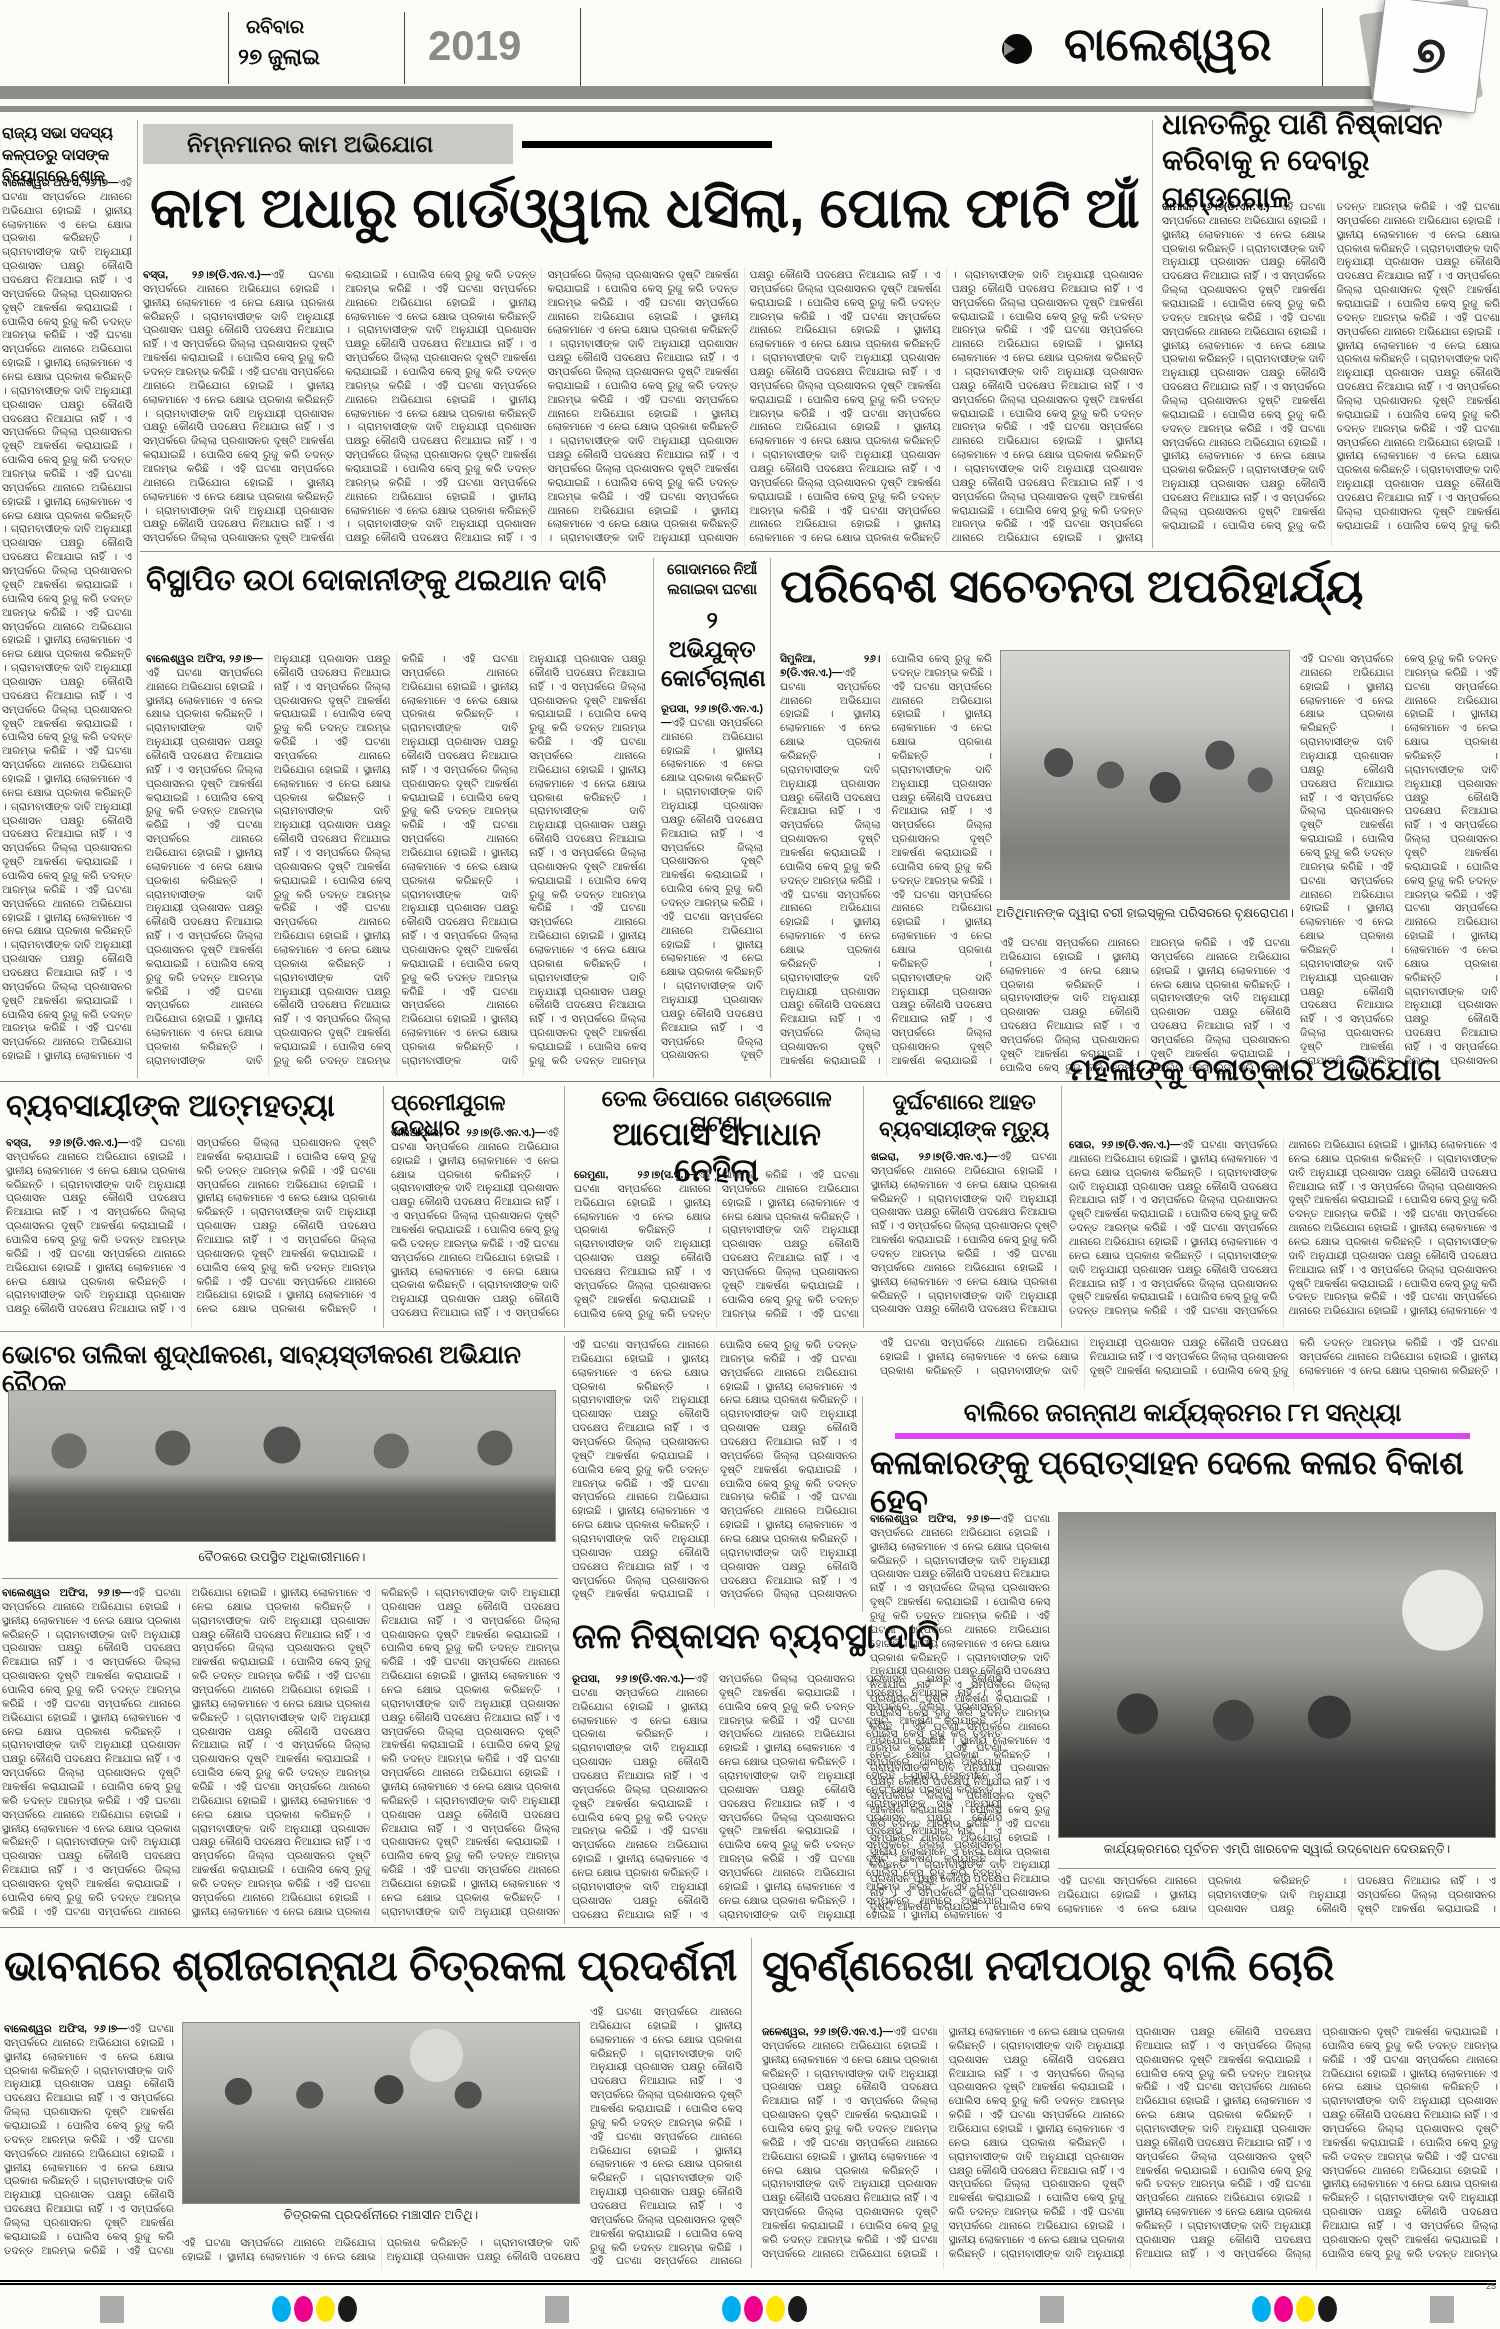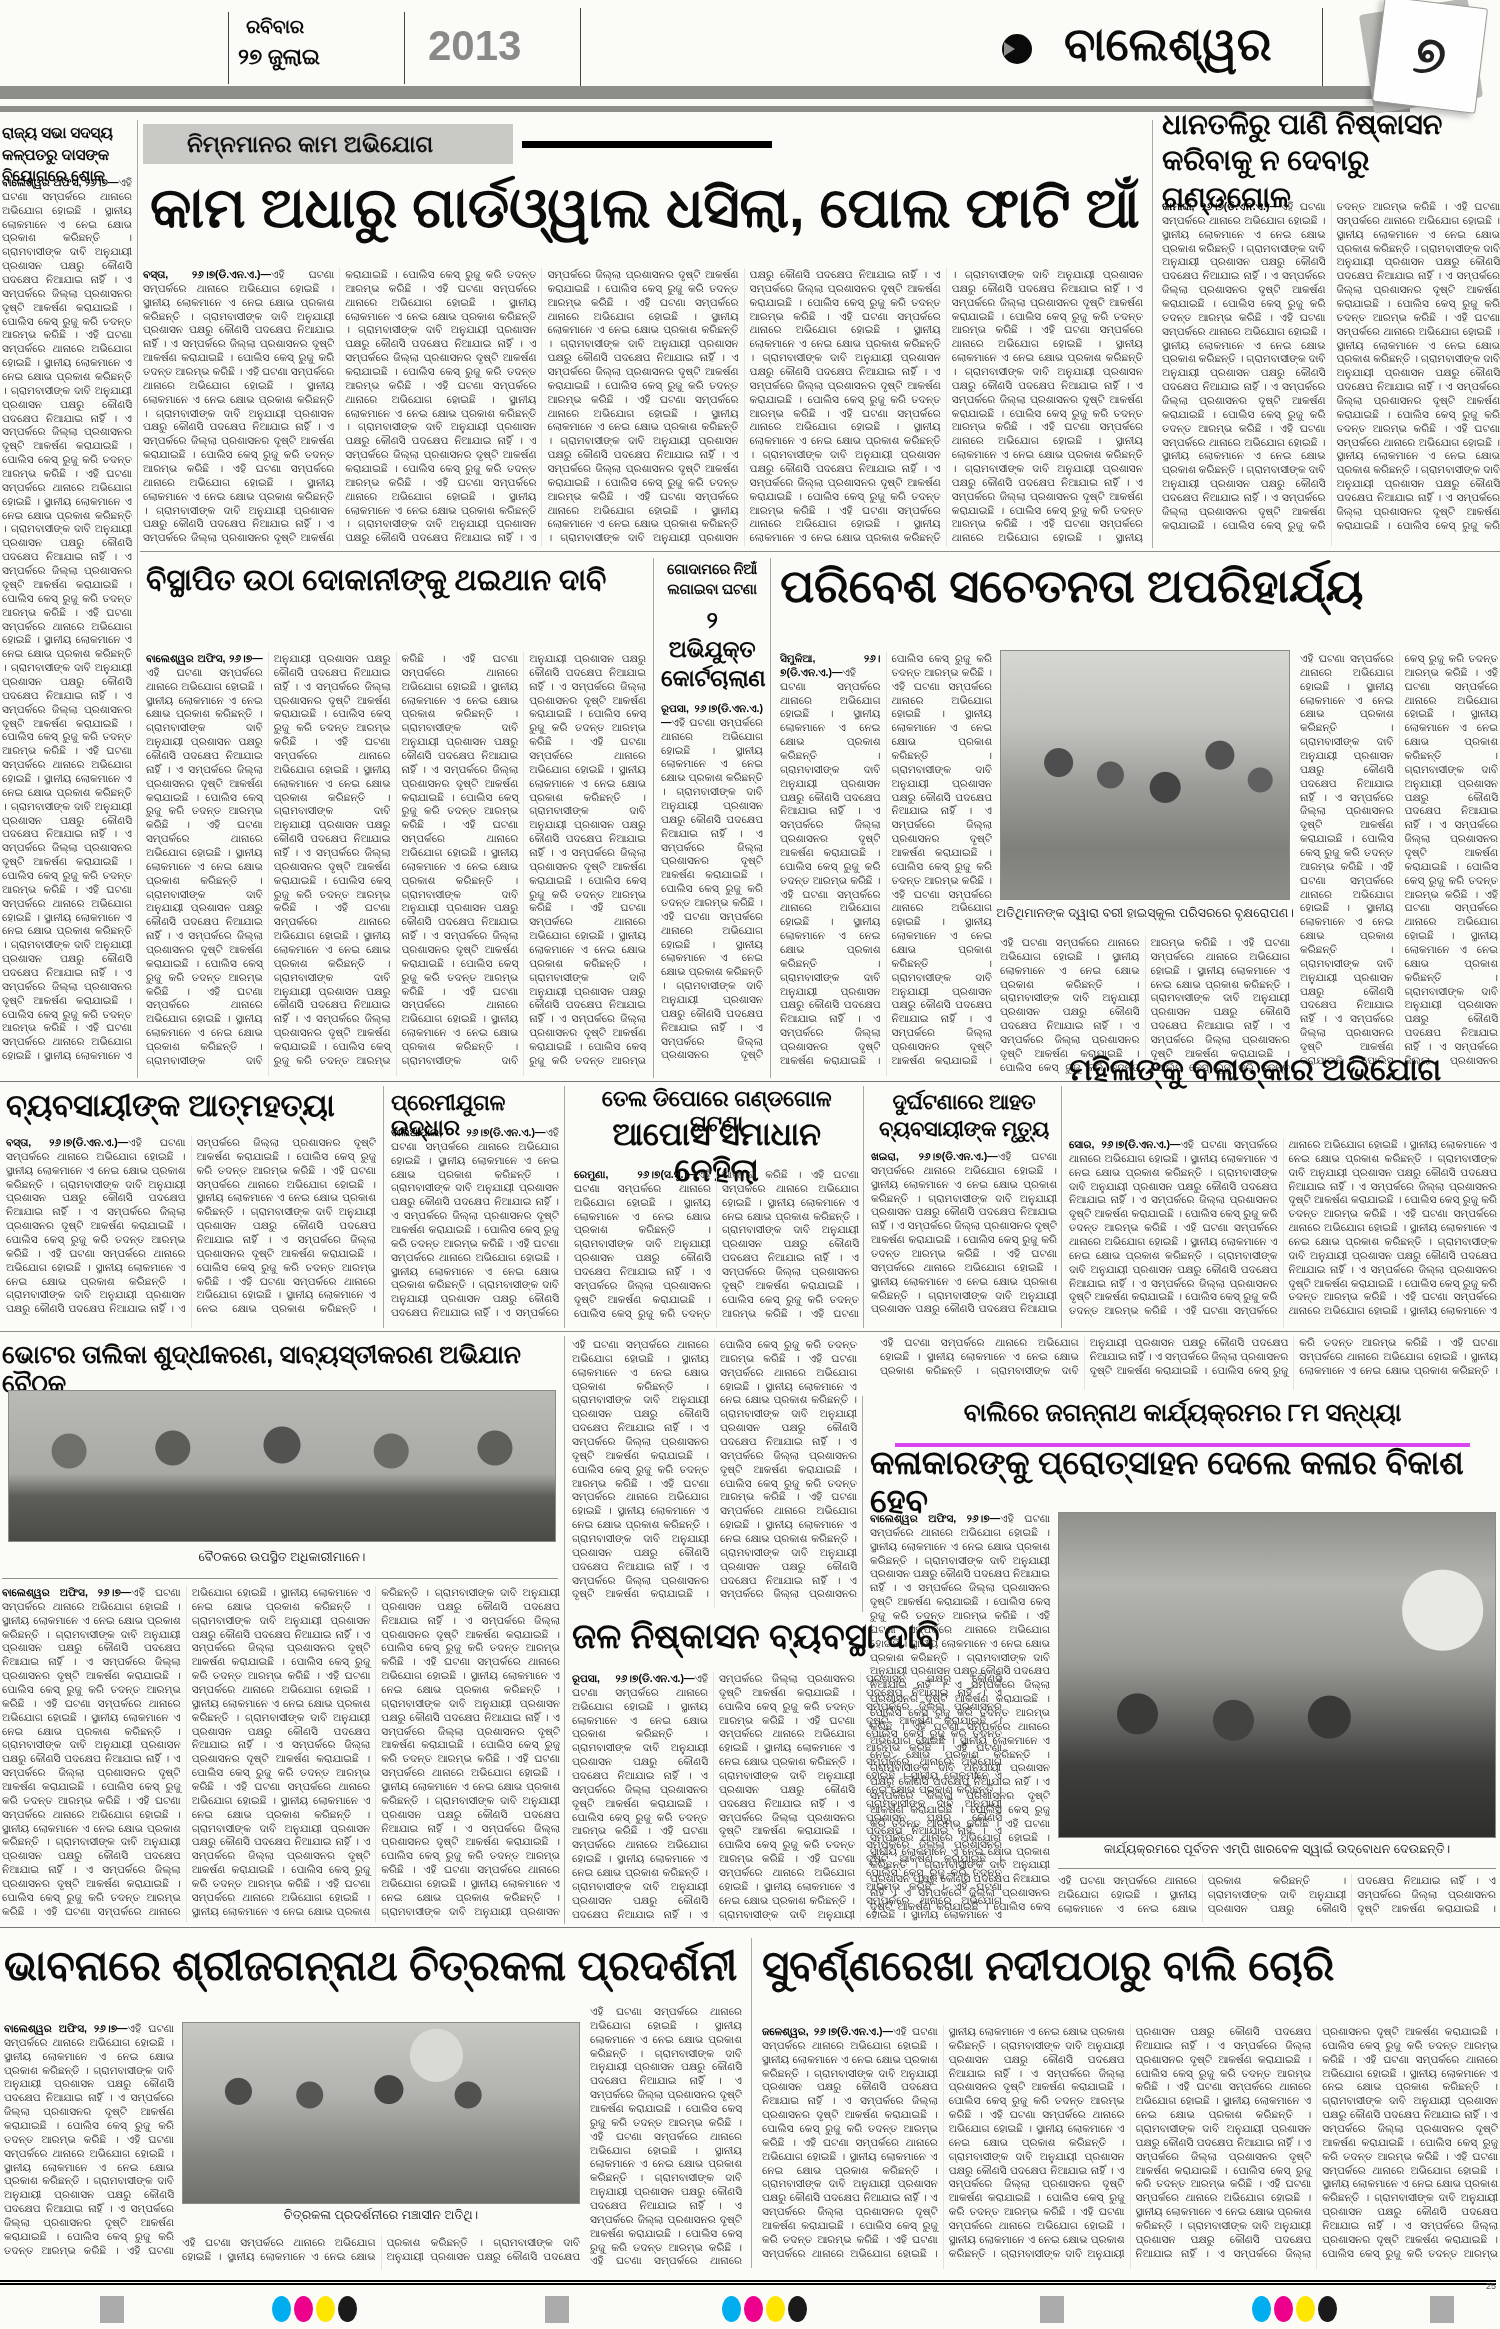--- a/index.html
+++ b/index.html
@@ -33,21 +33,21 @@
 </head>
 <body>
 
 <div class="page">
 
   
   <div class="mast-sep" style="left:228px;top:12px;height:72px"></div>
   <div class="abs hl" style="left:246px;top:16px;font-size:19px">ରବିବାର</div>
   <div class="abs hl" style="left:238px;top:44px;font-size:22px">୨୭ ଜୁଲାଇ</div>
   <div class="mast-sep" style="left:404px;top:12px;height:72px"></div>
-  <div class="abs" style="left:428px;top:22px;font-size:42px;font-weight:bold;color:#8a8a88">2013</div>
+  <div class="abs" style="left:428px;top:22px;font-size:42px;font-weight:bold;color:#8a8a88">2019</div>
   <div class="mast-sep" style="left:580px;top:8px;height:80px"></div>
   <span class="bullet abs" style="left:1002px;top:34px"></span>
   <div class="abs hl" style="left:1064px;top:18px;font-size:46px">ବାଲେଶ୍ୱର</div>
   <div class="mast-sep" style="left:1322px;top:8px;height:86px"></div>
   <div class="graybar" style="left:0;top:86px;width:1410px;height:13px"></div>
   <div class="graybar" style="left:0;top:106px;width:1410px;height:6px"></div>
   <div class="flip">
     <div class="back"></div>
     <div class="front">
       <span class="num">୭</span>
@@ -195,21 +195,21 @@
   <section>
     <h2 class="abs hl" style="left:572px;top:1616px;width:430px;font-size:35px">ଜଳ ନିଷ୍କାସନ ବ୍ୟବସ୍ଥା ଦାବି</h2>
     <div class="abs body-txt c3" style="left:572px;top:1672px;width:430px;height:250px">
       <span class="dl">ରୂପସା, ୨୬।୭(ଡି.ଏନ.ଏ.)—</span><span>ଏହି ଘଟଣା ସମ୍ପର୍କରେ ଥାନାରେ ଅଭିଯୋଗ ହୋଇଛି । ସ୍ଥାନୀୟ ଲୋକମାନେ ଏ ନେଇ କ୍ଷୋଭ ପ୍ରକାଶ କରିଛନ୍ତି । ଗ୍ରାମବାସୀଙ୍କ ଦାବି ଅନୁଯାୟୀ ପ୍ରଶାସନ ପକ୍ଷରୁ କୌଣସି ପଦକ୍ଷେପ ନିଆଯାଇ ନାହିଁ । ଏ ସମ୍ପର୍କରେ ଜିଲ୍ଲା ପ୍ରଶାସନର ଦୃଷ୍ଟି ଆକର୍ଷଣ କରାଯାଇଛି । ପୋଲିସ କେସ୍ ରୁଜୁ କରି ତଦନ୍ତ ଆରମ୍ଭ କରିଛି । ଏହି ଘଟଣା ସମ୍ପର୍କରେ ଥାନାରେ ଅଭିଯୋଗ ହୋଇଛି । ସ୍ଥାନୀୟ ଲୋକମାନେ ଏ ନେଇ କ୍ଷୋଭ ପ୍ରକାଶ କରିଛନ୍ତି । ଗ୍ରାମବାସୀଙ୍କ ଦାବି ଅନୁଯାୟୀ ପ୍ରଶାସନ ପକ୍ଷରୁ କୌଣସି ପଦକ୍ଷେପ ନିଆଯାଇ ନାହିଁ । ଏ ସମ୍ପର୍କରେ ଜିଲ୍ଲା ପ୍ରଶାସନର ଦୃଷ୍ଟି ଆକର୍ଷଣ କରାଯାଇଛି । ପୋଲିସ କେସ୍ ରୁଜୁ କରି ତଦନ୍ତ ଆରମ୍ଭ କରିଛି । ଏହି ଘଟଣା ସମ୍ପର୍କରେ ଥାନାରେ ଅଭିଯୋଗ ହୋଇଛି । ସ୍ଥାନୀୟ ଲୋକମାନେ ଏ ନେଇ କ୍ଷୋଭ ପ୍ରକାଶ କରିଛନ୍ତି । ଗ୍ରାମବାସୀଙ୍କ ଦାବି ଅନୁଯାୟୀ ପ୍ରଶାସନ ପକ୍ଷରୁ କୌଣସି ପଦକ୍ଷେପ ନିଆଯାଇ ନାହିଁ । ଏ ସମ୍ପର୍କରେ ଜିଲ୍ଲା ପ୍ରଶାସନର ଦୃଷ୍ଟି ଆକର୍ଷଣ କରାଯାଇଛି । ପୋଲିସ କେସ୍ ରୁଜୁ କରି ତଦନ୍ତ ଆରମ୍ଭ କରିଛି । ଏହି ଘଟଣା ସମ୍ପର୍କରେ ଥାନାରେ ଅଭିଯୋଗ ହୋଇଛି । ସ୍ଥାନୀୟ ଲୋକମାନେ ଏ ନେଇ କ୍ଷୋଭ ପ୍ରକାଶ କରିଛନ୍ତି । ଗ୍ରାମବାସୀଙ୍କ ଦାବି ଅନୁଯାୟୀ ପ୍ରଶାସନ ପକ୍ଷରୁ କୌଣସି ପଦକ୍ଷେପ ନିଆଯାଇ ନାହିଁ । ଏ ସମ୍ପର୍କରେ ଜିଲ୍ଲା ପ୍ରଶାସନର ଦୃଷ୍ଟି ଆକର୍ଷଣ କରାଯାଇଛି । ପୋଲିସ କେସ୍ ରୁଜୁ କରି ତଦନ୍ତ ଆରମ୍ଭ କରିଛି । ଏହି ଘଟଣା ସମ୍ପର୍କରେ ଥାନାରେ ଅଭିଯୋଗ ହୋଇଛି । ସ୍ଥାନୀୟ ଲୋକମାନେ ଏ ନେଇ କ୍ଷୋଭ ପ୍ରକାଶ କରିଛନ୍ତି । ଗ୍ରାମବାସୀଙ୍କ ଦାବି ଅନୁଯାୟୀ ପ୍ରଶାସନ ପକ୍ଷରୁ କୌଣସି ପଦକ୍ଷେପ ନିଆଯାଇ ନାହିଁ । ଏ ସମ୍ପର୍କରେ ଜିଲ୍ଲା ପ୍ରଶାସନର ଦୃଷ୍ଟି ଆକର୍ଷଣ କରାଯାଇଛି । ପୋଲିସ କେସ୍ ରୁଜୁ କରି ତଦନ୍ତ ଆରମ୍ଭ କରିଛି । ଏହି ଘଟଣା ସମ୍ପର୍କରେ ଥାନାରେ ଅଭିଯୋଗ ହୋଇଛି । ସ୍ଥାନୀୟ ଲୋକମାନେ ଏ ନେଇ କ୍ଷୋଭ ପ୍ରକାଶ କରିଛନ୍ତି । ଗ୍ରାମବାସୀଙ୍କ ଦାବି ଅନୁଯାୟୀ ପ୍ରଶାସନ ପକ୍ଷରୁ କୌଣସି ପଦକ୍ଷେପ ନିଆଯାଇ ନାହିଁ । ଏ ସମ୍ପର୍କରେ ଜିଲ୍ଲା ପ୍ରଶାସନର ଦୃଷ୍ଟି ଆକର୍ଷଣ କରାଯାଇଛି । ପୋଲିସ କେସ୍ ରୁଜୁ କରି ତଦନ୍ତ ଆରମ୍ଭ କରିଛି । ଏହି ଘଟଣା ସମ୍ପର୍କରେ ଥାନାରେ ଅଭିଯୋଗ ହୋଇଛି । ସ୍ଥାନୀୟ ଲୋକମାନେ ଏ ନେଇ କ୍ଷୋଭ ପ୍ରକାଶ କରିଛନ୍ତି । ଗ୍ରାମବାସୀଙ୍କ ଦାବି ଅନୁଯାୟୀ ପ୍ରଶାସନ ପକ୍ଷରୁ କୌଣସି ପଦକ୍ଷେପ ନିଆଯାଇ ନାହିଁ । ଏ ସମ୍ପର୍କରେ ଜିଲ୍ଲା ପ୍ରଶାସନର ଦୃଷ୍ଟି ଆକର୍ଷଣ କରାଯାଇଛି । ପୋଲିସ କେସ୍ ରୁଜୁ କରି ତଦନ୍ତ ଆରମ୍ଭ କରିଛି । </span>
     </div>
   </section>
   <div class="vr" style="left:862px;top:1396px;height:216px"></div>
 
   
   <section>
-    <div class="abs hl" style="left:895px;top:1398px;width:575px;font-size:25px;text-align:center;border-bottom:4px solid #d946ef;padding-bottom:16px">ବାଲିରେ ଜଗନ୍ନାଥ କାର୍ଯ୍ୟକ୍ରମର ୮ମ ସନ୍ଧ୍ୟା</div>
+    <div class="abs hl" style="left:895px;top:1398px;width:575px;font-size:25px;text-align:center;border-bottom:6px solid #d946ef;padding-bottom:6px">ବାଲିରେ ଜଗନ୍ନାଥ କାର୍ଯ୍ୟକ୍ରମର ୮ମ ସନ୍ଧ୍ୟା</div>
     <h2 class="abs hl" style="left:870px;top:1444px;width:630px;font-size:33px">କଳାକାରଙ୍କୁ ପ୍ରୋତ୍ସାହନ ଦେଲେ କଳାର ବିକାଶ ହେବ</h2>
     <div class="abs body-txt c1" style="left:870px;top:1512px;width:180px;height:410px">
       <span class="dl">ବାଲେଶ୍ୱର ଅଫିସ, ୨୬।୭—</span><span>ଏହି ଘଟଣା ସମ୍ପର୍କରେ ଥାନାରେ ଅଭିଯୋଗ ହୋଇଛି । ସ୍ଥାନୀୟ ଲୋକମାନେ ଏ ନେଇ କ୍ଷୋଭ ପ୍ରକାଶ କରିଛନ୍ତି । ଗ୍ରାମବାସୀଙ୍କ ଦାବି ଅନୁଯାୟୀ ପ୍ରଶାସନ ପକ୍ଷରୁ କୌଣସି ପଦକ୍ଷେପ ନିଆଯାଇ ନାହିଁ । ଏ ସମ୍ପର୍କରେ ଜିଲ୍ଲା ପ୍ରଶାସନର ଦୃଷ୍ଟି ଆକର୍ଷଣ କରାଯାଇଛି । ପୋଲିସ କେସ୍ ରୁଜୁ କରି ତଦନ୍ତ ଆରମ୍ଭ କରିଛି । ଏହି ଘଟଣା ସମ୍ପର୍କରେ ଥାନାରେ ଅଭିଯୋଗ ହୋଇଛି । ସ୍ଥାନୀୟ ଲୋକମାନେ ଏ ନେଇ କ୍ଷୋଭ ପ୍ରକାଶ କରିଛନ୍ତି । ଗ୍ରାମବାସୀଙ୍କ ଦାବି ଅନୁଯାୟୀ ପ୍ରଶାସନ ପକ୍ଷରୁ କୌଣସି ପଦକ୍ଷେପ ନିଆଯାଇ ନାହିଁ । ଏ ସମ୍ପର୍କରେ ଜିଲ୍ଲା ପ୍ରଶାସନର ଦୃଷ୍ଟି ଆକର୍ଷଣ କରାଯାଇଛି । ପୋଲିସ କେସ୍ ରୁଜୁ କରି ତଦନ୍ତ ଆରମ୍ଭ କରିଛି । ଏହି ଘଟଣା ସମ୍ପର୍କରେ ଥାନାରେ ଅଭିଯୋଗ ହୋଇଛି । ସ୍ଥାନୀୟ ଲୋକମାନେ ଏ ନେଇ କ୍ଷୋଭ ପ୍ରକାଶ କରିଛନ୍ତି । ଗ୍ରାମବାସୀଙ୍କ ଦାବି ଅନୁଯାୟୀ ପ୍ରଶାସନ ପକ୍ଷରୁ କୌଣସି ପଦକ୍ଷେପ ନିଆଯାଇ ନାହିଁ । ଏ ସମ୍ପର୍କରେ ଜିଲ୍ଲା ପ୍ରଶାସନର ଦୃଷ୍ଟି ଆକର୍ଷଣ କରାଯାଇଛି । ପୋଲିସ କେସ୍ ରୁଜୁ କରି ତଦନ୍ତ ଆରମ୍ଭ କରିଛି । ଏହି ଘଟଣା ସମ୍ପର୍କରେ ଥାନାରେ ଅଭିଯୋଗ ହୋଇଛି । ସ୍ଥାନୀୟ ଲୋକମାନେ ଏ ନେଇ କ୍ଷୋଭ ପ୍ରକାଶ କରିଛନ୍ତି । ଗ୍ରାମବାସୀଙ୍କ ଦାବି ଅନୁଯାୟୀ ପ୍ରଶାସନ ପକ୍ଷରୁ କୌଣସି ପଦକ୍ଷେପ ନିଆଯାଇ ନାହିଁ । ଏ ସମ୍ପର୍କରେ ଜିଲ୍ଲା ପ୍ରଶାସନର ଦୃଷ୍ଟି ଆକର୍ଷଣ କରାଯାଇଛି । ପୋଲିସ କେସ୍ ରୁଜୁ କରି ତଦନ୍ତ ଆରମ୍ଭ କରିଛି । ଏହି ଘଟଣା ସମ୍ପର୍କରେ ଥାନାରେ ଅଭିଯୋଗ ହୋଇଛି । ସ୍ଥାନୀୟ ଲୋକମାନେ ଏ ନେଇ କ୍ଷୋଭ ପ୍ରକାଶ କରିଛନ୍ତି । ଗ୍ରାମବାସୀଙ୍କ ଦାବି ଅନୁଯାୟୀ ପ୍ରଶାସନ ପକ୍ଷରୁ କୌଣସି ପଦକ୍ଷେପ ନିଆଯାଇ ନାହିଁ । ଏ ସମ୍ପର୍କରେ ଜିଲ୍ଲା ପ୍ରଶାସନର ଦୃଷ୍ଟି ଆକର୍ଷଣ କରାଯାଇଛି । ପୋଲିସ କେସ୍ ରୁଜୁ କରି ତଦନ୍ତ ଆରମ୍ଭ କରିଛି । </span>
     </div>
     <div class="photo" style="left:1058px;top:1512px;width:438px;height:326px;
          background:
            radial-gradient(circle at 88% 30%, #e8e8e4 0 40px, transparent 41px),
            radial-gradient(circle at 18% 62%, #3a3a38 0 20px, transparent 21px),
            radial-gradient(circle at 40% 64%, #434341 0 20px, transparent 21px),
            radial-gradient(circle at 62% 63%, #393937 0 21px, transparent 22px),

